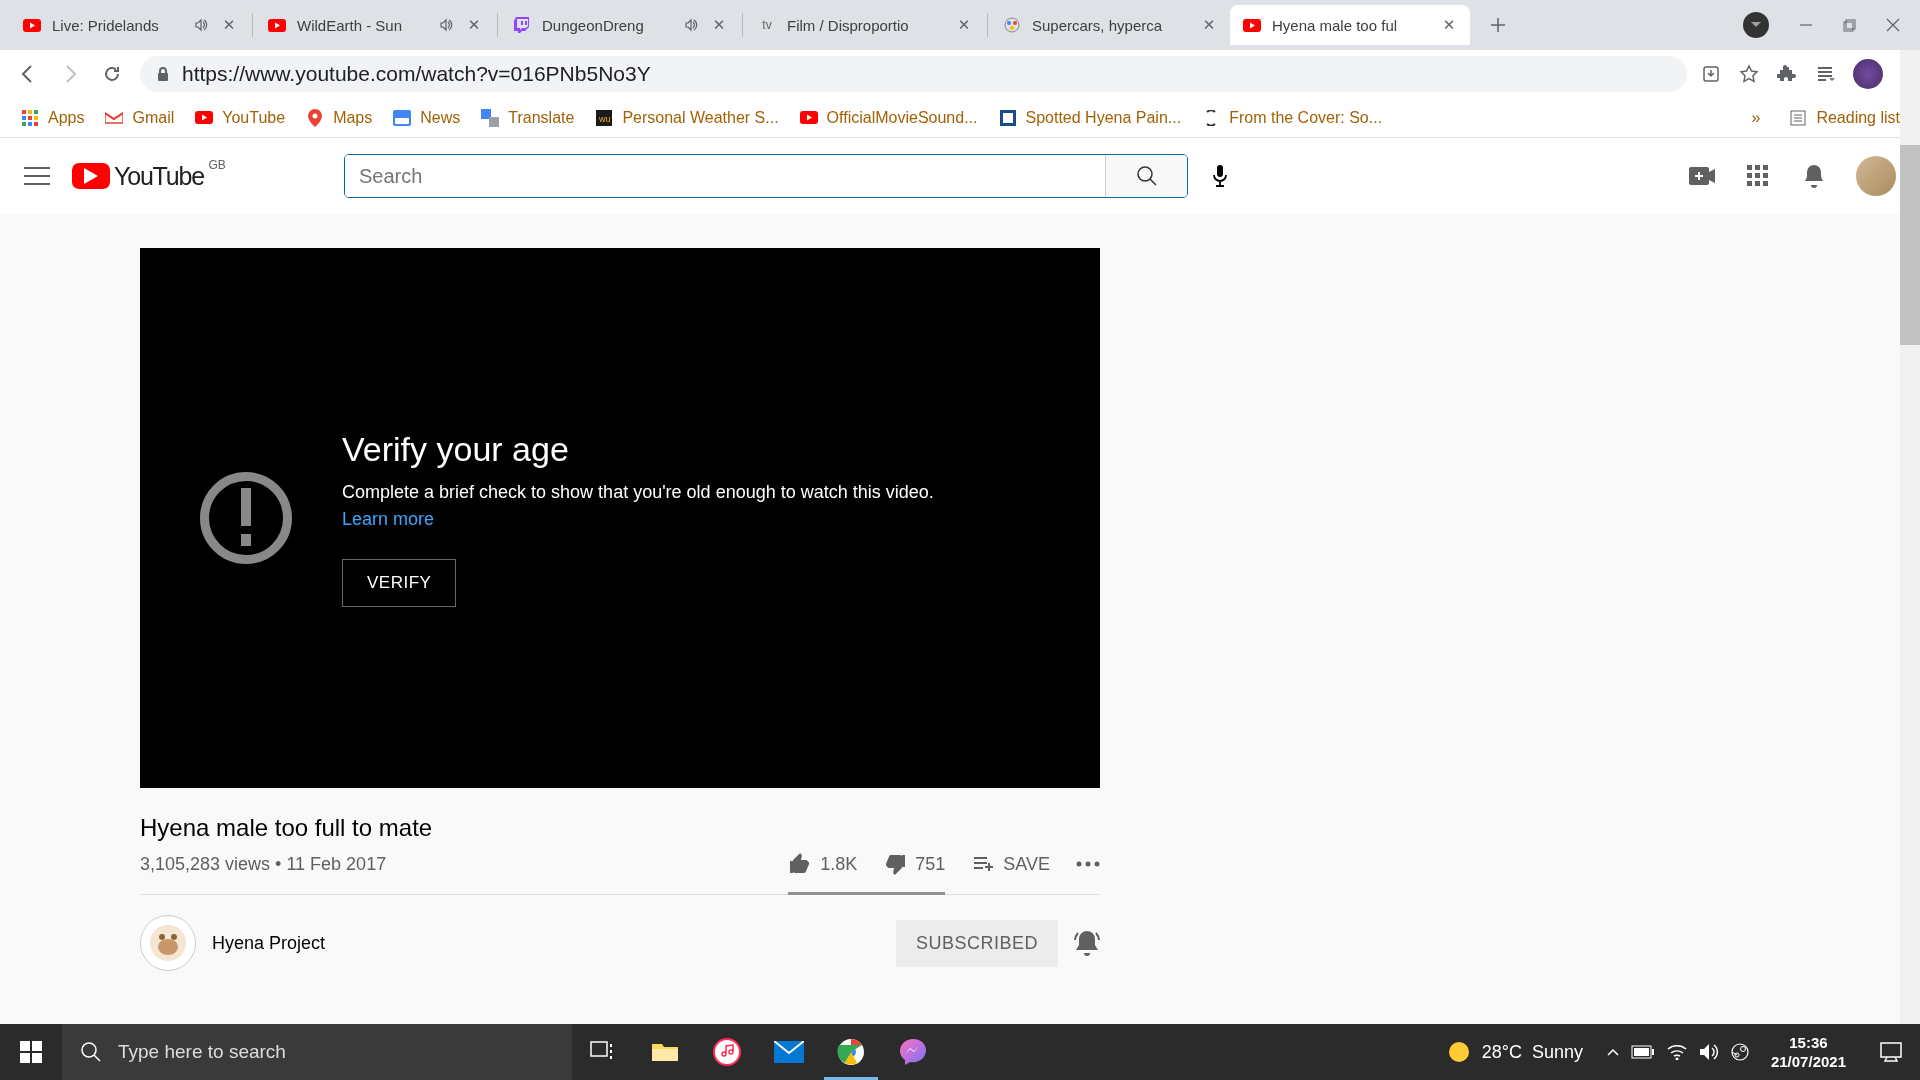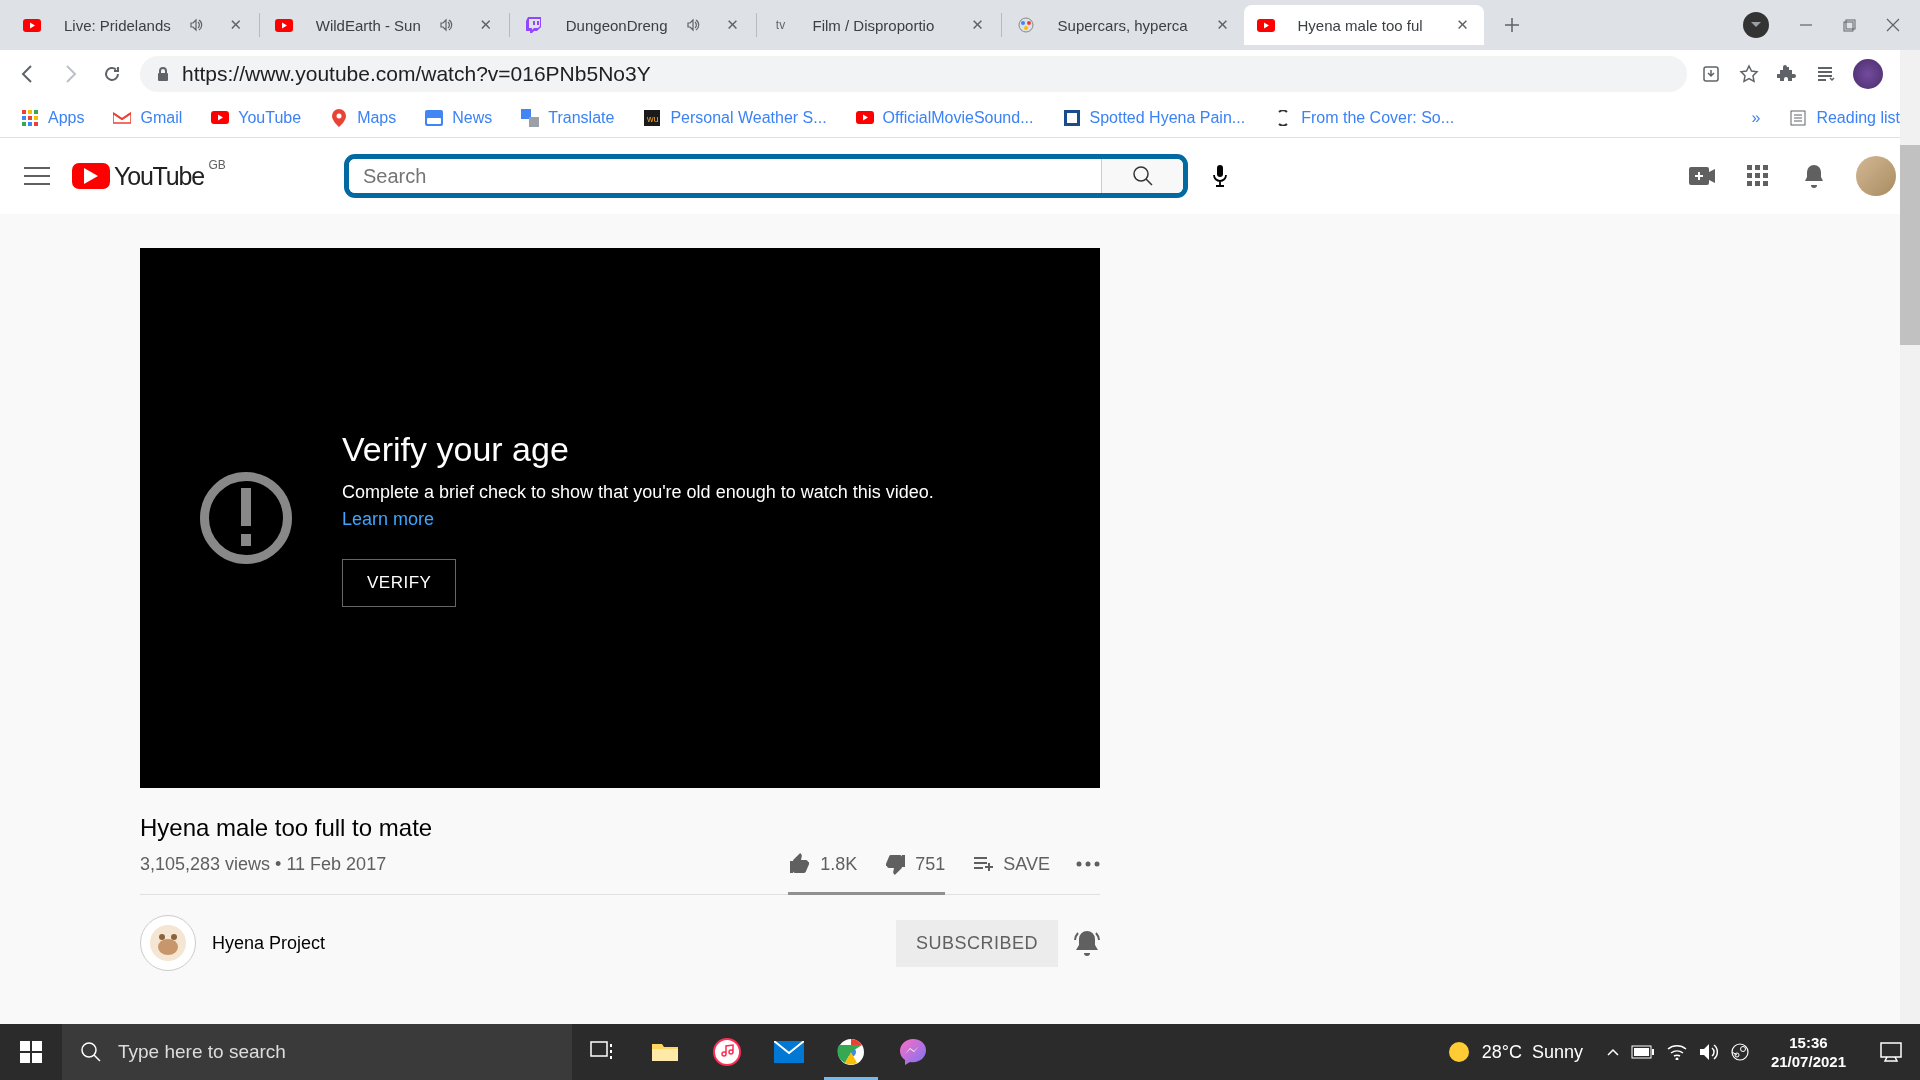--- a/index.html
+++ b/index.html
@@ -1,54 +1,54 @@
 <!DOCTYPE html>
 <html><head>
 <meta charset="utf-8">
 <style>
 * { margin: 0; padding: 0; box-sizing: border-box; font-family: 'Segoe UI', Arial, sans-serif; }
 body { width: 1920px; height: 1080px; overflow: hidden; background: #fff; }
 
 
 .tab-bar { height: 50px; background: #dee1e6; display: flex; align-items: center; padding: 0 10px; }
-.tab { display: flex; align-items: center; height: 40px; padding: 0 12px; min-width: 240px; max-width: 260px; border-radius: 8px 8px 0 0; cursor: pointer; position: relative; font-size: 15px; color: #3c4043; gap: 12px; }
+.tab { display: flex; align-items: center; height: 40px; padding: 0 12px; min-width: 240px; max-width: 260px; border-radius: 8px 8px 0 0; cursor: pointer; position: relative; font-size: 15px; color: #3c4043; }
 .tab.active { background: #fff; }
 .tab-favicon { width: 20px; height: 20px; margin-right: 10px; display: inline-flex; align-items: center; justify-content: center; flex-shrink: 0; }
 .tab-title { flex: 1; white-space: nowrap; overflow: hidden; text-overflow: ellipsis; }
 .tab-audio { margin: 0 6px; flex-shrink: 0; }
 .tab-close { width: 18px; height: 18px; display: inline-flex; align-items: center; justify-content: center; margin-left: 6px; flex-shrink: 0; color: #5f6368; }
 .tab-sep { width: 1px; height: 24px; background: #b8bbbe; margin: 0 2px; }
 .new-tab { width: 36px; height: 36px; display: flex; align-items: center; justify-content: center; color: #5f6368; margin-left: 10px; }
 .win-controls { margin-left: auto; display: flex; align-items: center; gap: 30px; padding-right: 10px; color: #5f6368; }
 .profile-circle { width: 26px; height: 26px; border-radius: 50%; background: #333; display: flex; align-items: center; justify-content: center; }
 
 
 .addr-bar { height: 48px; background: #fff; display: flex; align-items: center; padding: 0 14px; gap: 14px; }
 .nav-btn { width: 28px; height: 28px; display: flex; align-items: center; justify-content: center; color: #5f6368; }
 .nav-btn.disabled { color: #b8bbbe; }
 .omnibox { flex: 1; height: 36px; background: #f1f3f4; border-radius: 18px; display: flex; align-items: center; padding: 0 16px; font-size: 21px; color: #202124; gap: 12px; }
 .omni-actions { display: flex; align-items: center; gap: 18px; color: #5f6368; }
 .ext-avatar { width: 30px; height: 30px; border-radius: 50%; background: radial-gradient(circle, #734b9e, #4a2d6b); }
 
 
-.bookmarks { height: 40px; background: #fff; border-bottom: 1px solid #e0e0e0; display: flex; align-items: center; padding: 0 20px; gap: 28px; font-size: 16px; color: #3b82f6; }
+.bookmarks { height: 40px; background: #fff; border-bottom: 1px solid #e0e0e0; display: flex; align-items: center; padding: 0 20px; gap: 20px; font-size: 16px; color: #a16207; }
 .bookmark { display: flex; align-items: center; gap: 8px; cursor: pointer; white-space: nowrap; }
 .bm-icon { width: 20px; height: 20px; display: inline-flex; align-items: center; justify-content: center; flex-shrink: 0; }
 .bookmarks-right { margin-left: auto; display: flex; align-items: center; gap: 28px; }
 
 
 .yt-header { height: 76px; background: #fff; display: flex; align-items: center; padding: 0 24px; }
 .yt-left { display: flex; align-items: center; gap: 22px; width: 260px; }
 .hamburger { width: 26px; cursor: pointer; }
 .yt-logo { display: flex; align-items: center; gap: 2px; position: relative; }
 .yt-logo-box { width: 38px; height: 26px; background: #ff0000; border-radius: 7px; display: flex; align-items: center; justify-content: center; }
 .yt-logo-text { font-size: 25px; font-weight: 500; letter-spacing: -1.2px; color: #212121; margin-left: 2px; }
 .yt-logo-gb { font-size: 12px; color: #606060; position: absolute; right: -22px; top: -4px; }
 .yt-center { flex: 1; display: flex; justify-content: center; align-items: center; max-width: 900px; margin-left: 60px; }
-.search-box { flex: 1; height: 44px; display: flex; border: 5px solid #0369a1; border-radius: 11px; overflow: hidden; }
+.search-box { flex: 1; height: 44px; display: flex; border: 1px solid #0369a1; border-radius: 5px; overflow: hidden; }
 .search-input { flex: 1; border: none; outline: none; padding: 0 14px; font-size: 20px; color: #888; }
 .search-btn { width: 82px; background: #f8f8f8; border-left: 1px solid #ccc; display: flex; align-items: center; justify-content: center; }
 .mic-btn { width: 48px; height: 48px; display: flex; align-items: center; justify-content: center; margin-left: 8px; }
 .yt-right { display: flex; align-items: center; gap: 28px; margin-left: auto; }
 .yt-icon { width: 28px; height: 28px; color: #606060; display: flex; align-items: center; justify-content: center; }
 .yt-avatar { width: 40px; height: 40px; border-radius: 50%; background: linear-gradient(135deg, #d4b896, #a88c5f); }
 
 
 .content { background: #f9f9f9; height: calc(100% - 214px - 56px); overflow: hidden; padding-top: 34px; }
 .inner { max-width: 1300px; margin-left: 140px; }

